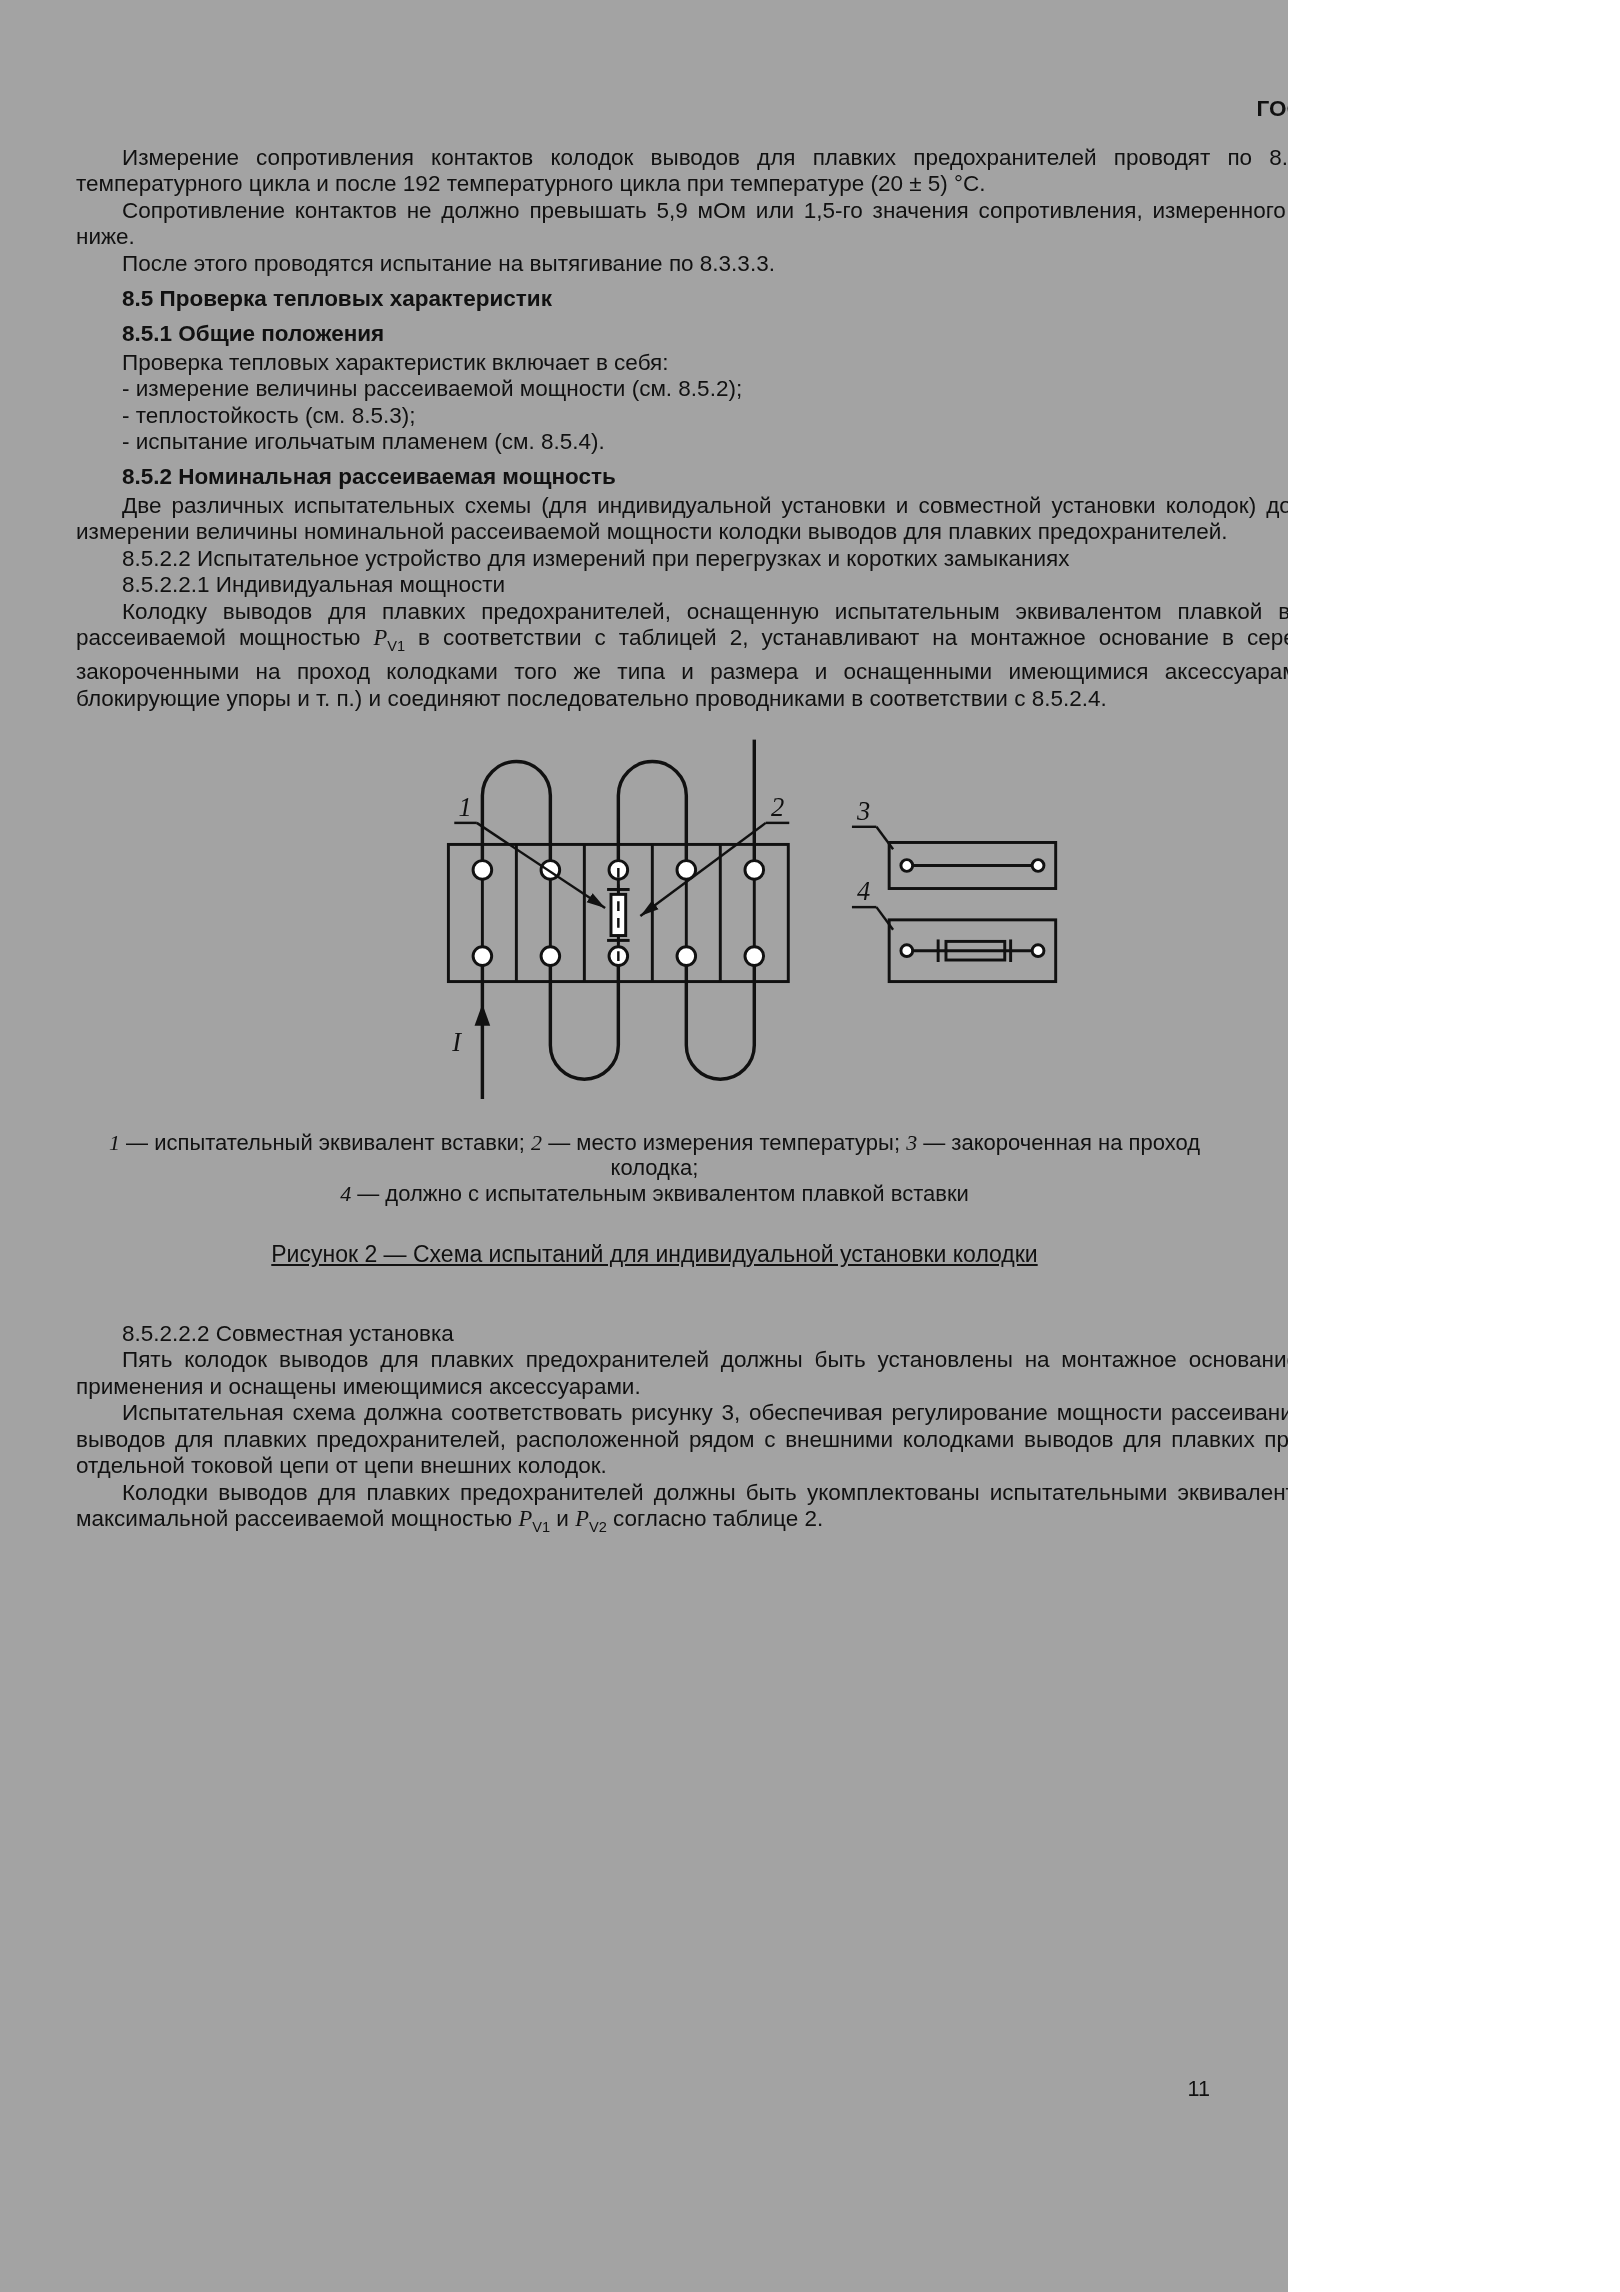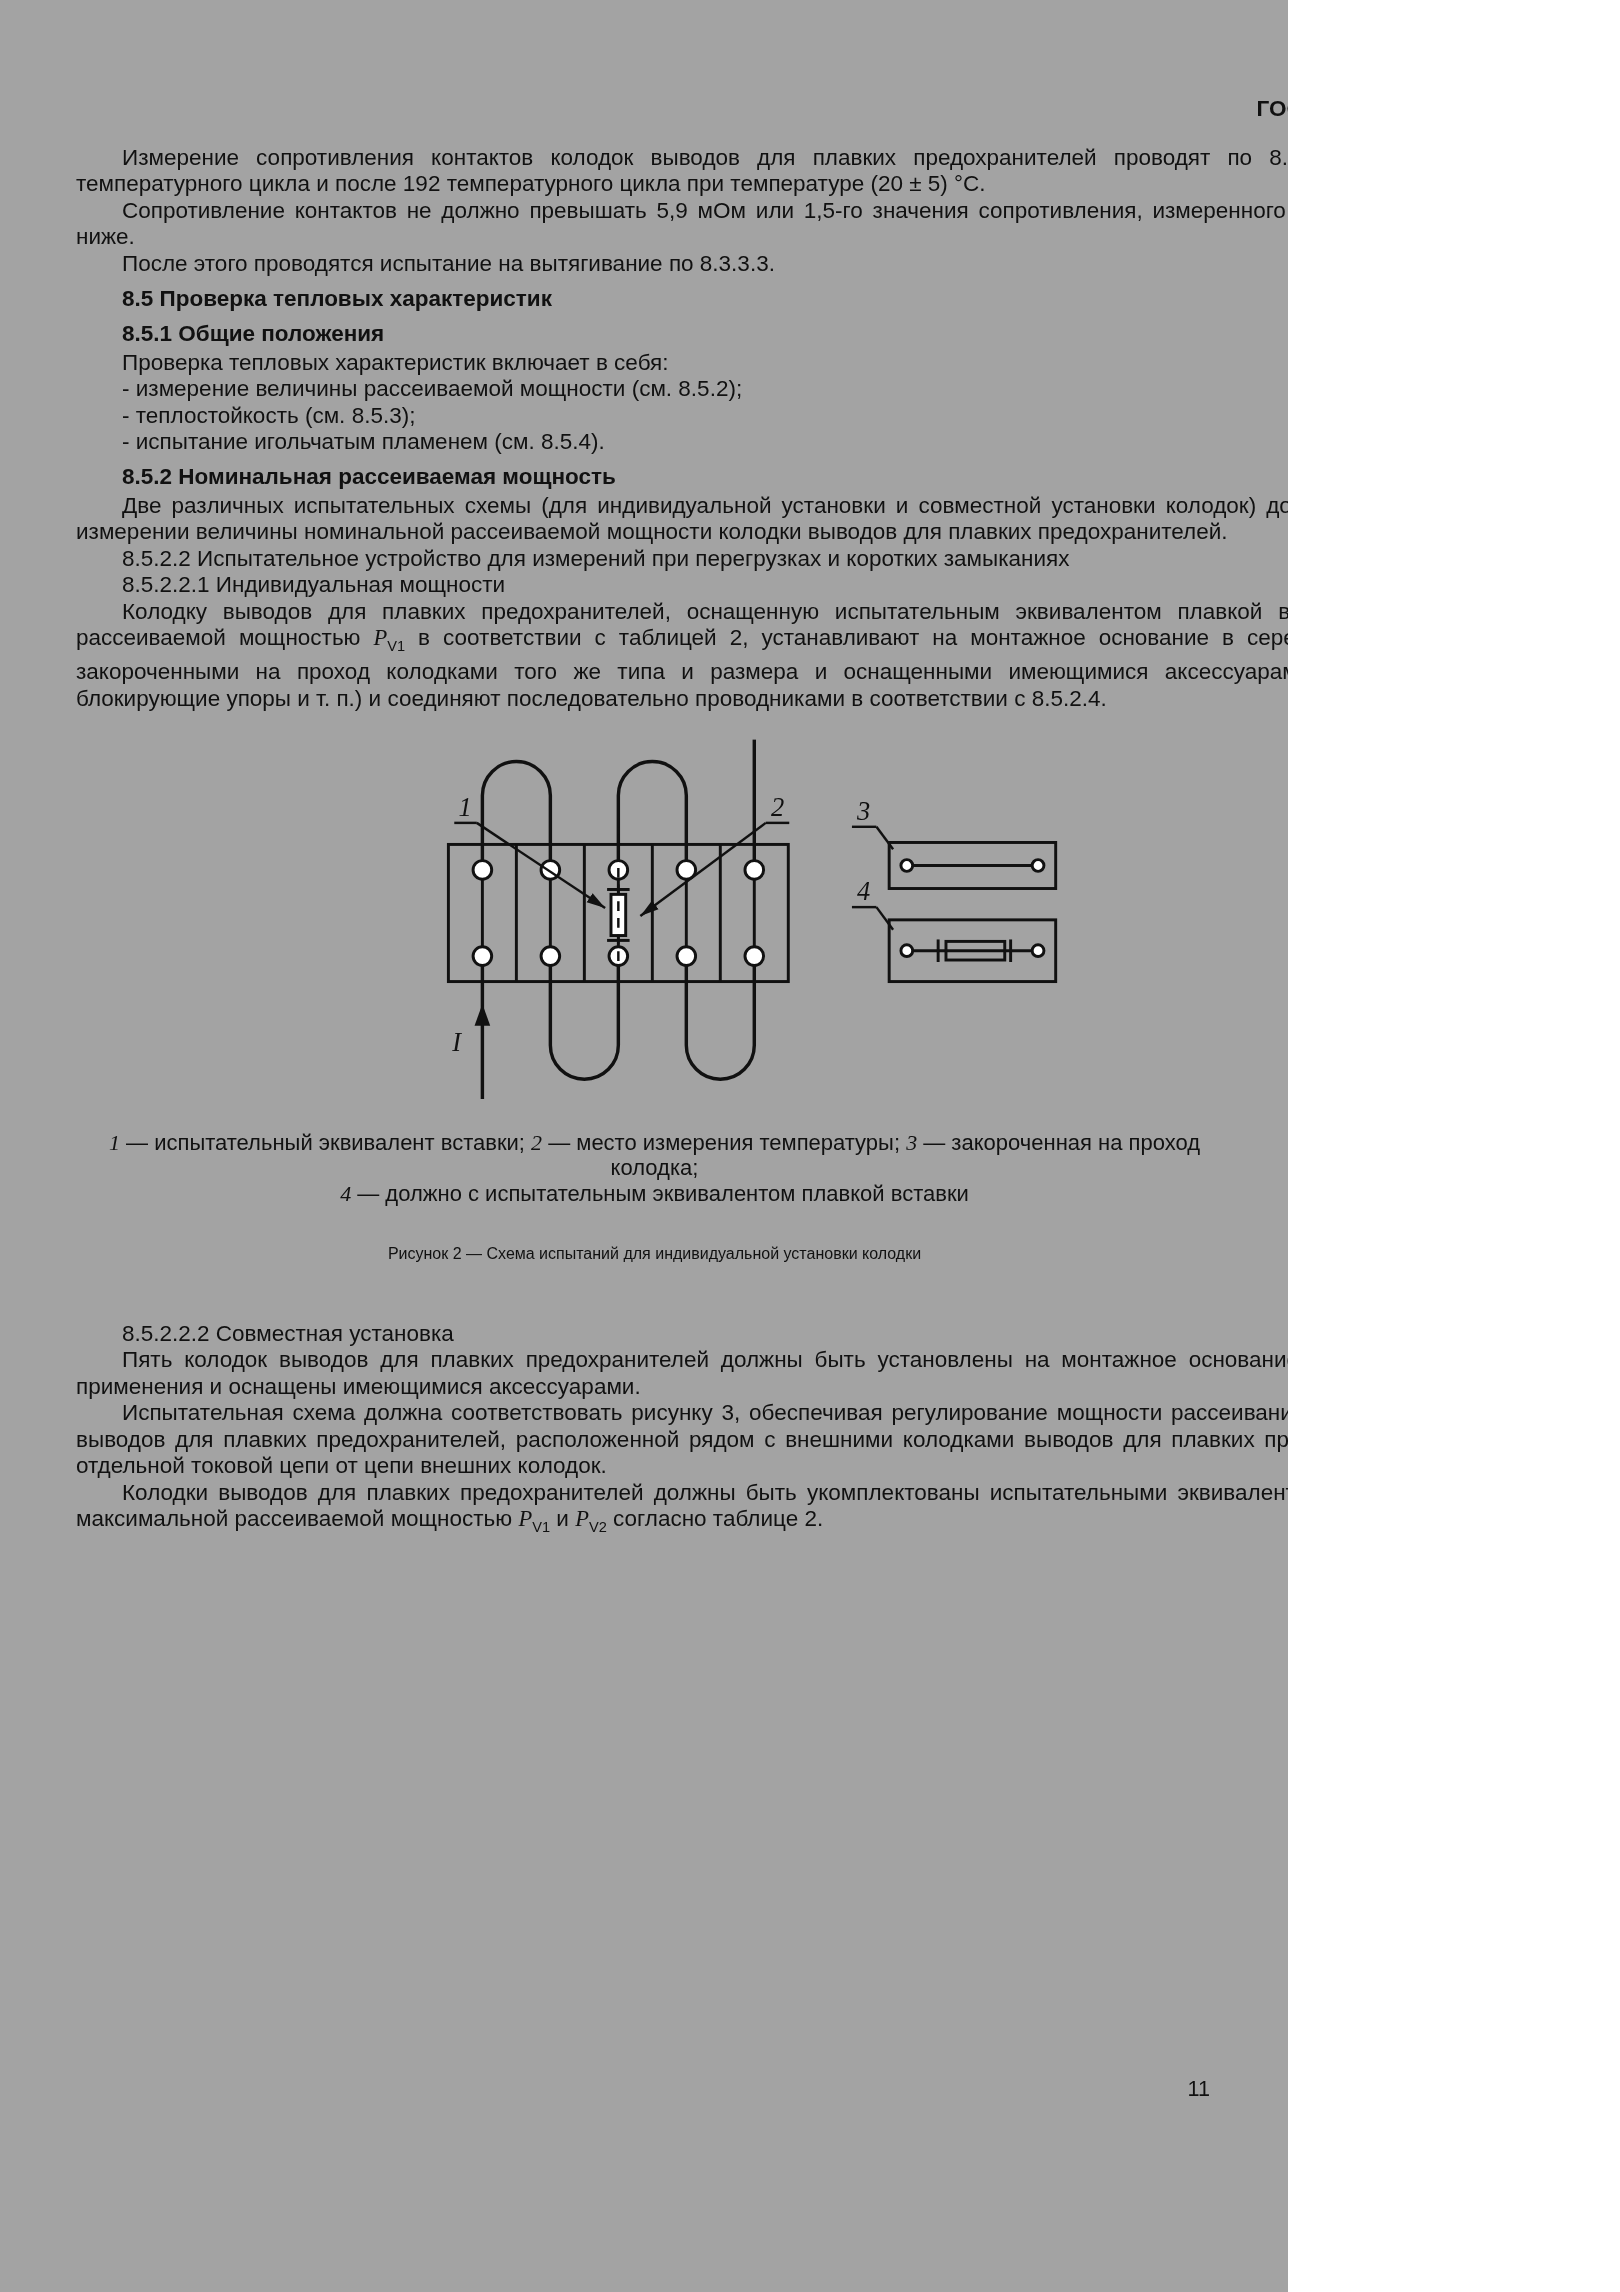--- a/index.html
+++ b/index.html
@@ -11,21 +11,21 @@
   .content { position:absolute; left:76px; top:0; width:1465px; }
   .doc-header { margin-top:96px; text-align:right; font-weight:bold; font-size:22.5px; line-height:26.5px; }
   .para { font-size:22.5px; line-height:26.5px; text-align:justify; text-indent:46px; }
   .first-para { margin-top:22px; }
   .bold { font-weight:bold; }
   .hsp { margin-top:8.8px; margin-bottom:2px; }
   .fig-wrap { position:relative; width:686px; height:382px; margin-left:335px; margin-top:9.8px; }
   .co { font-family:"Liberation Serif", serif; font-style:italic; font-size:27px; fill:#111; }
   .cur { font-family:"Liberation Serif", serif; font-style:italic; font-size:27px; fill:#111; }
   .caption-wrap { width:1157px; margin-top:25.5px; text-align:center; font-size:22px; line-height:25.5px; }
-  .fig-title { width:1157px; margin-top:35px; text-align:center; font-size:16px; line-height:26.5px; }
+  .fig-title { width:1157px; margin-top:35px; text-align:center; font-size:23px; line-height:26.5px;text-decoration:underline; }
   .sect2 { margin-top:53px; }
   .varsym { font-family:"Liberation Serif", serif; font-style:italic; }
   .varsub { font-size:0.65em; vertical-align:sub; }
   .pagenum { position:absolute; right:78px; top:2076px; font-size:21.6px; }
 </style>
 </head>
 <body>
 
 <div class="page">
   <div class="content">

